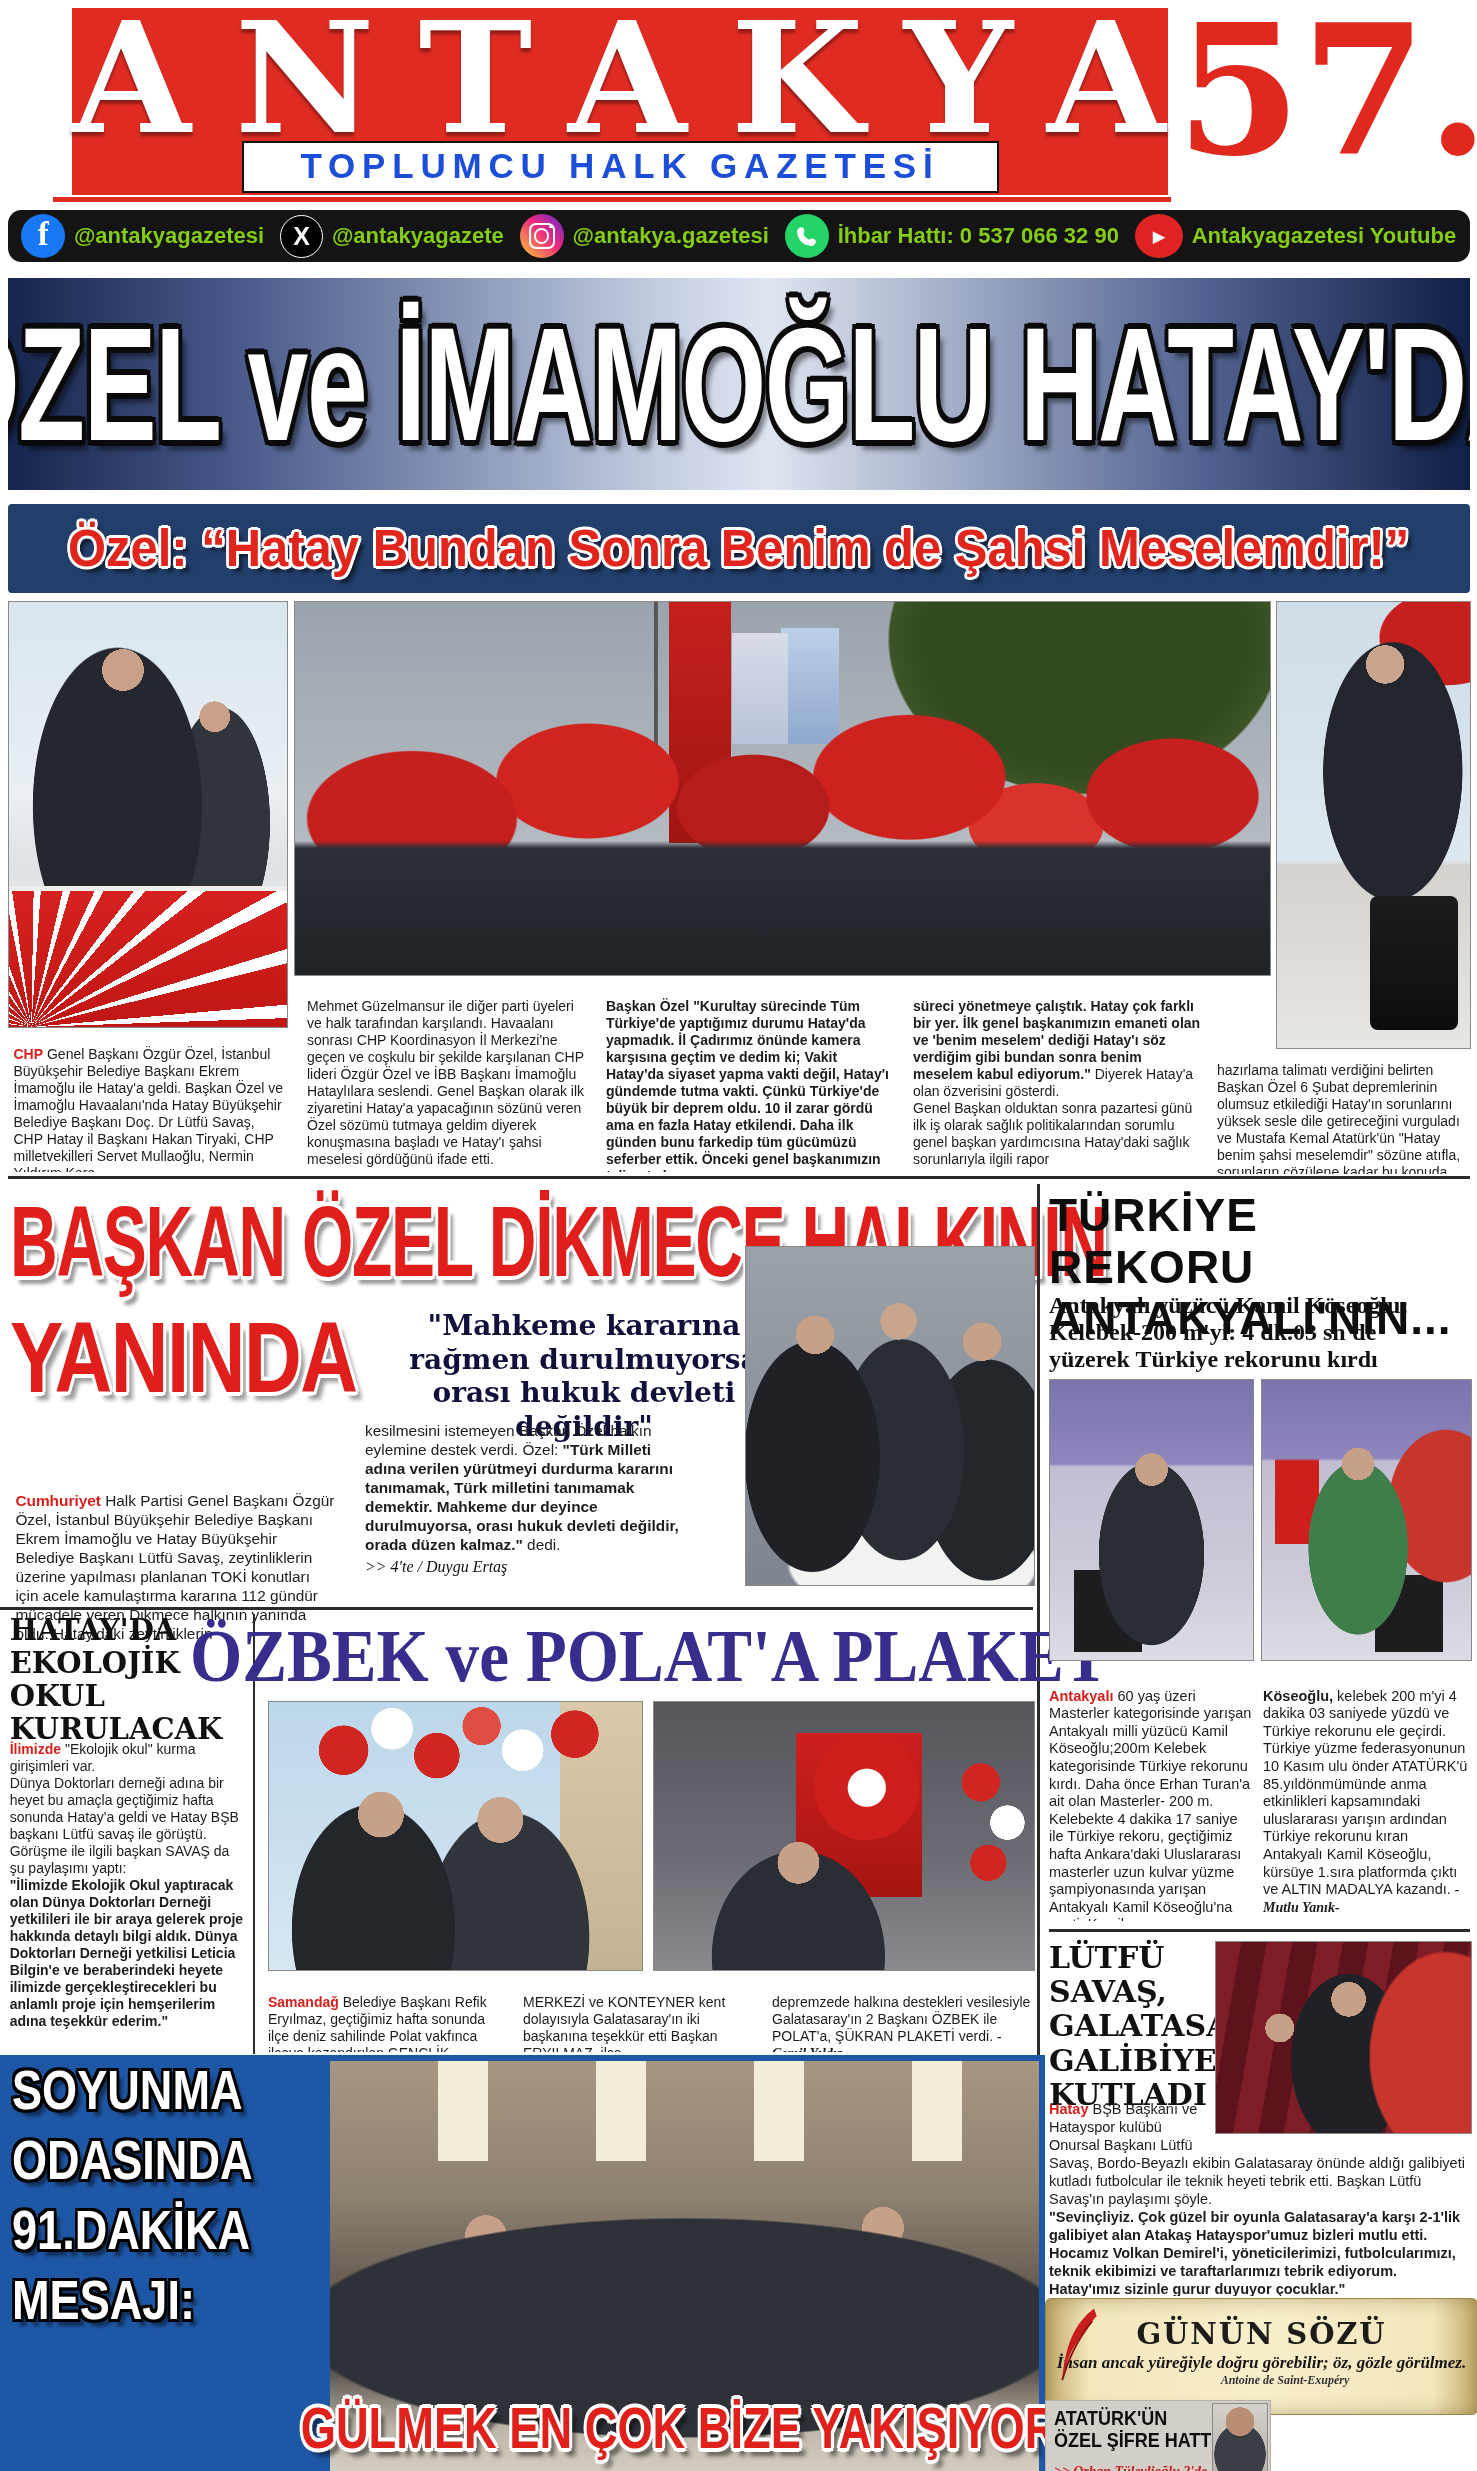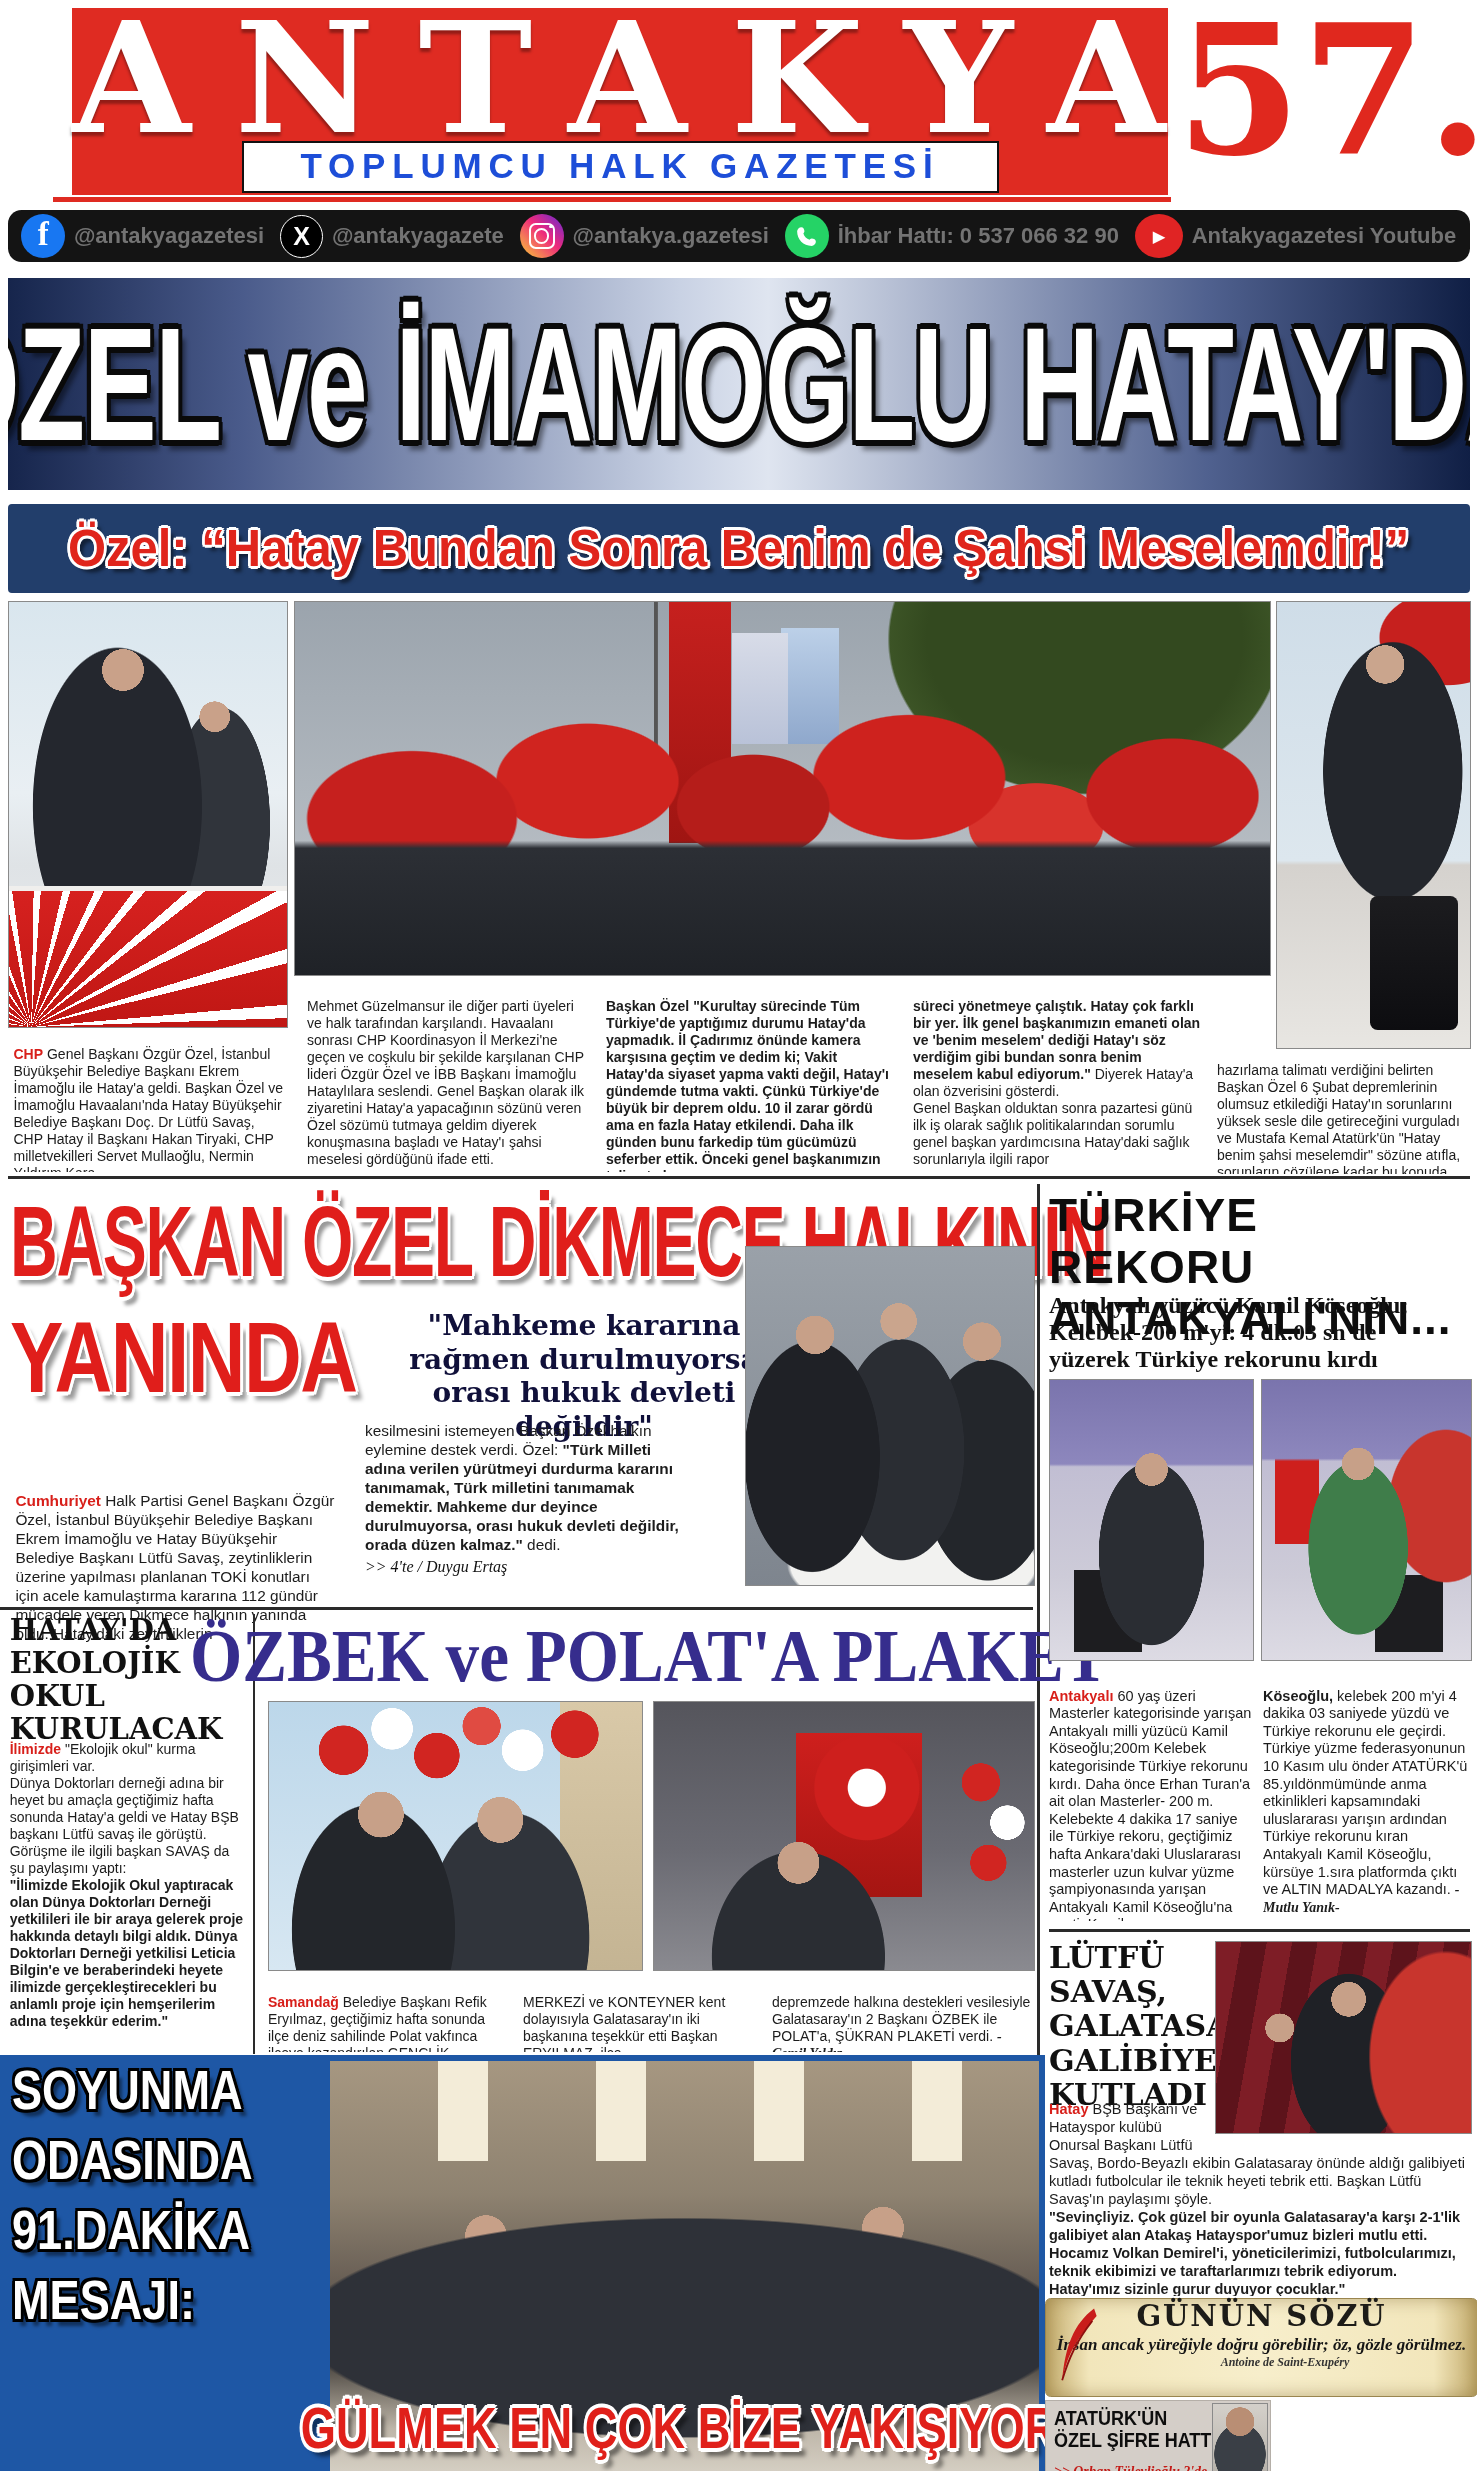--- a/index.html
+++ b/index.html
@@ -20,21 +20,21 @@
   .mast-underline{background:#df2b22;}
   .mast-57{white-space:nowrap;}
   .n57{font-family:"DejaVu Serif",serif;font-weight:bold;font-size:180px;color:#e0281e;line-height:1;}
   .yil{display:inline-block;font-family:"DejaVu Serif",serif;font-weight:bold;font-style:italic;
        font-size:89px;color:#141414;transform:rotate(-14deg) translateY(-9.7px);margin-left:-5.8px;}
 
   
   .social{background:#141414;border-radius:13.5px;display:flex;align-items:center;
           justify-content:space-between;padding:0 13.5px;}
   .social-item{display:flex;align-items:center;gap:8.7px;}
-  .social-item .label{color:#737373;font-weight:bold;font-size:22px;}
+  .social-item .label{color:#84cc16;font-weight:bold;font-size:22px;}
   .icircle{width:44px;height:44px;border-radius:50%;display:flex;align-items:center;
            justify-content:center;flex:0 0 auto;}
   .ic-fb{background:#1877f2;}
   .ic-fb span{color:#fff;font-family:"Liberation Serif",serif;font-weight:bold;font-size:33px;margin-top:-2.9px;}
   .ic-x{background:#000;border:1.9px solid #fff;width:41px;height:41px;}
   .ic-x span{color:#fff;font-weight:bold;font-size:25px;}
   .ic-ig{background:linear-gradient(45deg,#f9ce34,#ee2a7b 55%,#6228d7);}
   .ig-frame{width:22px;height:22px;border:2.4px solid #fff;border-radius:6.8px;position:relative;}
   .ig-frame::before{content:"";position:absolute;inset:3.4px;border:2.4px solid #fff;border-radius:50%;}
   .ig-frame::after{content:"";position:absolute;top:0px;right:0px;width:3.4px;height:3.4px;background:#fff;border-radius:50%;}
@@ -192,21 +192,21 @@
   .hs-overlay{display:flex;align-items:center;justify-content:center;}
   .hs-overlay span{display:inline-block;font-weight:bold;font-size:58px;color:#e0201a;white-space:nowrap;
        transform:scaleX(.78);
        text-shadow:3.9px 0 0 #fff,-3.9px 0 0 #fff,0 3.9px 0 #fff,0 -3.9px 0 #fff,
                    2.9px 2.9px 0 #fff,-2.9px 2.9px 0 #fff,2.9px -2.9px 0 #fff,-2.9px -2.9px 0 #fff,
                    7.7px 7.7px 4.8px rgba(0,0,0,.5);}
   .photo-frame{border:6.8px solid #1e57a5;}
 
   
   .parchment{background:linear-gradient(90deg,#c3ab6c 0%,#f2e6bb 10%,#f7eecb 50%,#f2e6bb 90%,#c3ab6c 100%);
-             border:1.9px solid #9a854e;border-radius:5.8px;text-align:center;padding-top:0;
+             border:1.9px solid #9a854e;border-radius:5.8px;text-align:center;padding-top:18px;
              box-shadow:inset 0 0 17.4px rgba(120,95,40,.45);}
   .parch-title{font-family:"DejaVu Serif",serif;font-weight:bold;font-size:29px;color:#1d1c18;letter-spacing:1.9px;}
   .parch-quote{font-family:"Liberation Serif",serif;font-weight:bold;font-style:italic;font-size:17px;color:#151515;margin-top:1.9px;}
   .parch-author{font-family:"Liberation Serif",serif;font-weight:bold;font-style:italic;font-size:12px;color:#333;margin-left:47px;}
   .feather{position:absolute;left:15.4px;top:5.8px;transform:rotate(8deg);}
   .promo{background:#d4cec8;border:1px solid #b5afa8;padding:5.8px 7.7px;position:relative;}
   .promo-title{font-weight:bold;font-size:20px;line-height:1.12;color:#0d0d0d;white-space:pre-line;
                transform:scaleX(.9);transform-origin:left top;}
   .promo-ref{position:absolute;left:7.7px;bottom:3.9px;font-family:"Liberation Serif",serif;font-style:italic;
              font-weight:bold;font-size:15.4px;color:#c41a16;white-space:nowrap;transform:scaleX(.9);transform-origin:left bottom;}

